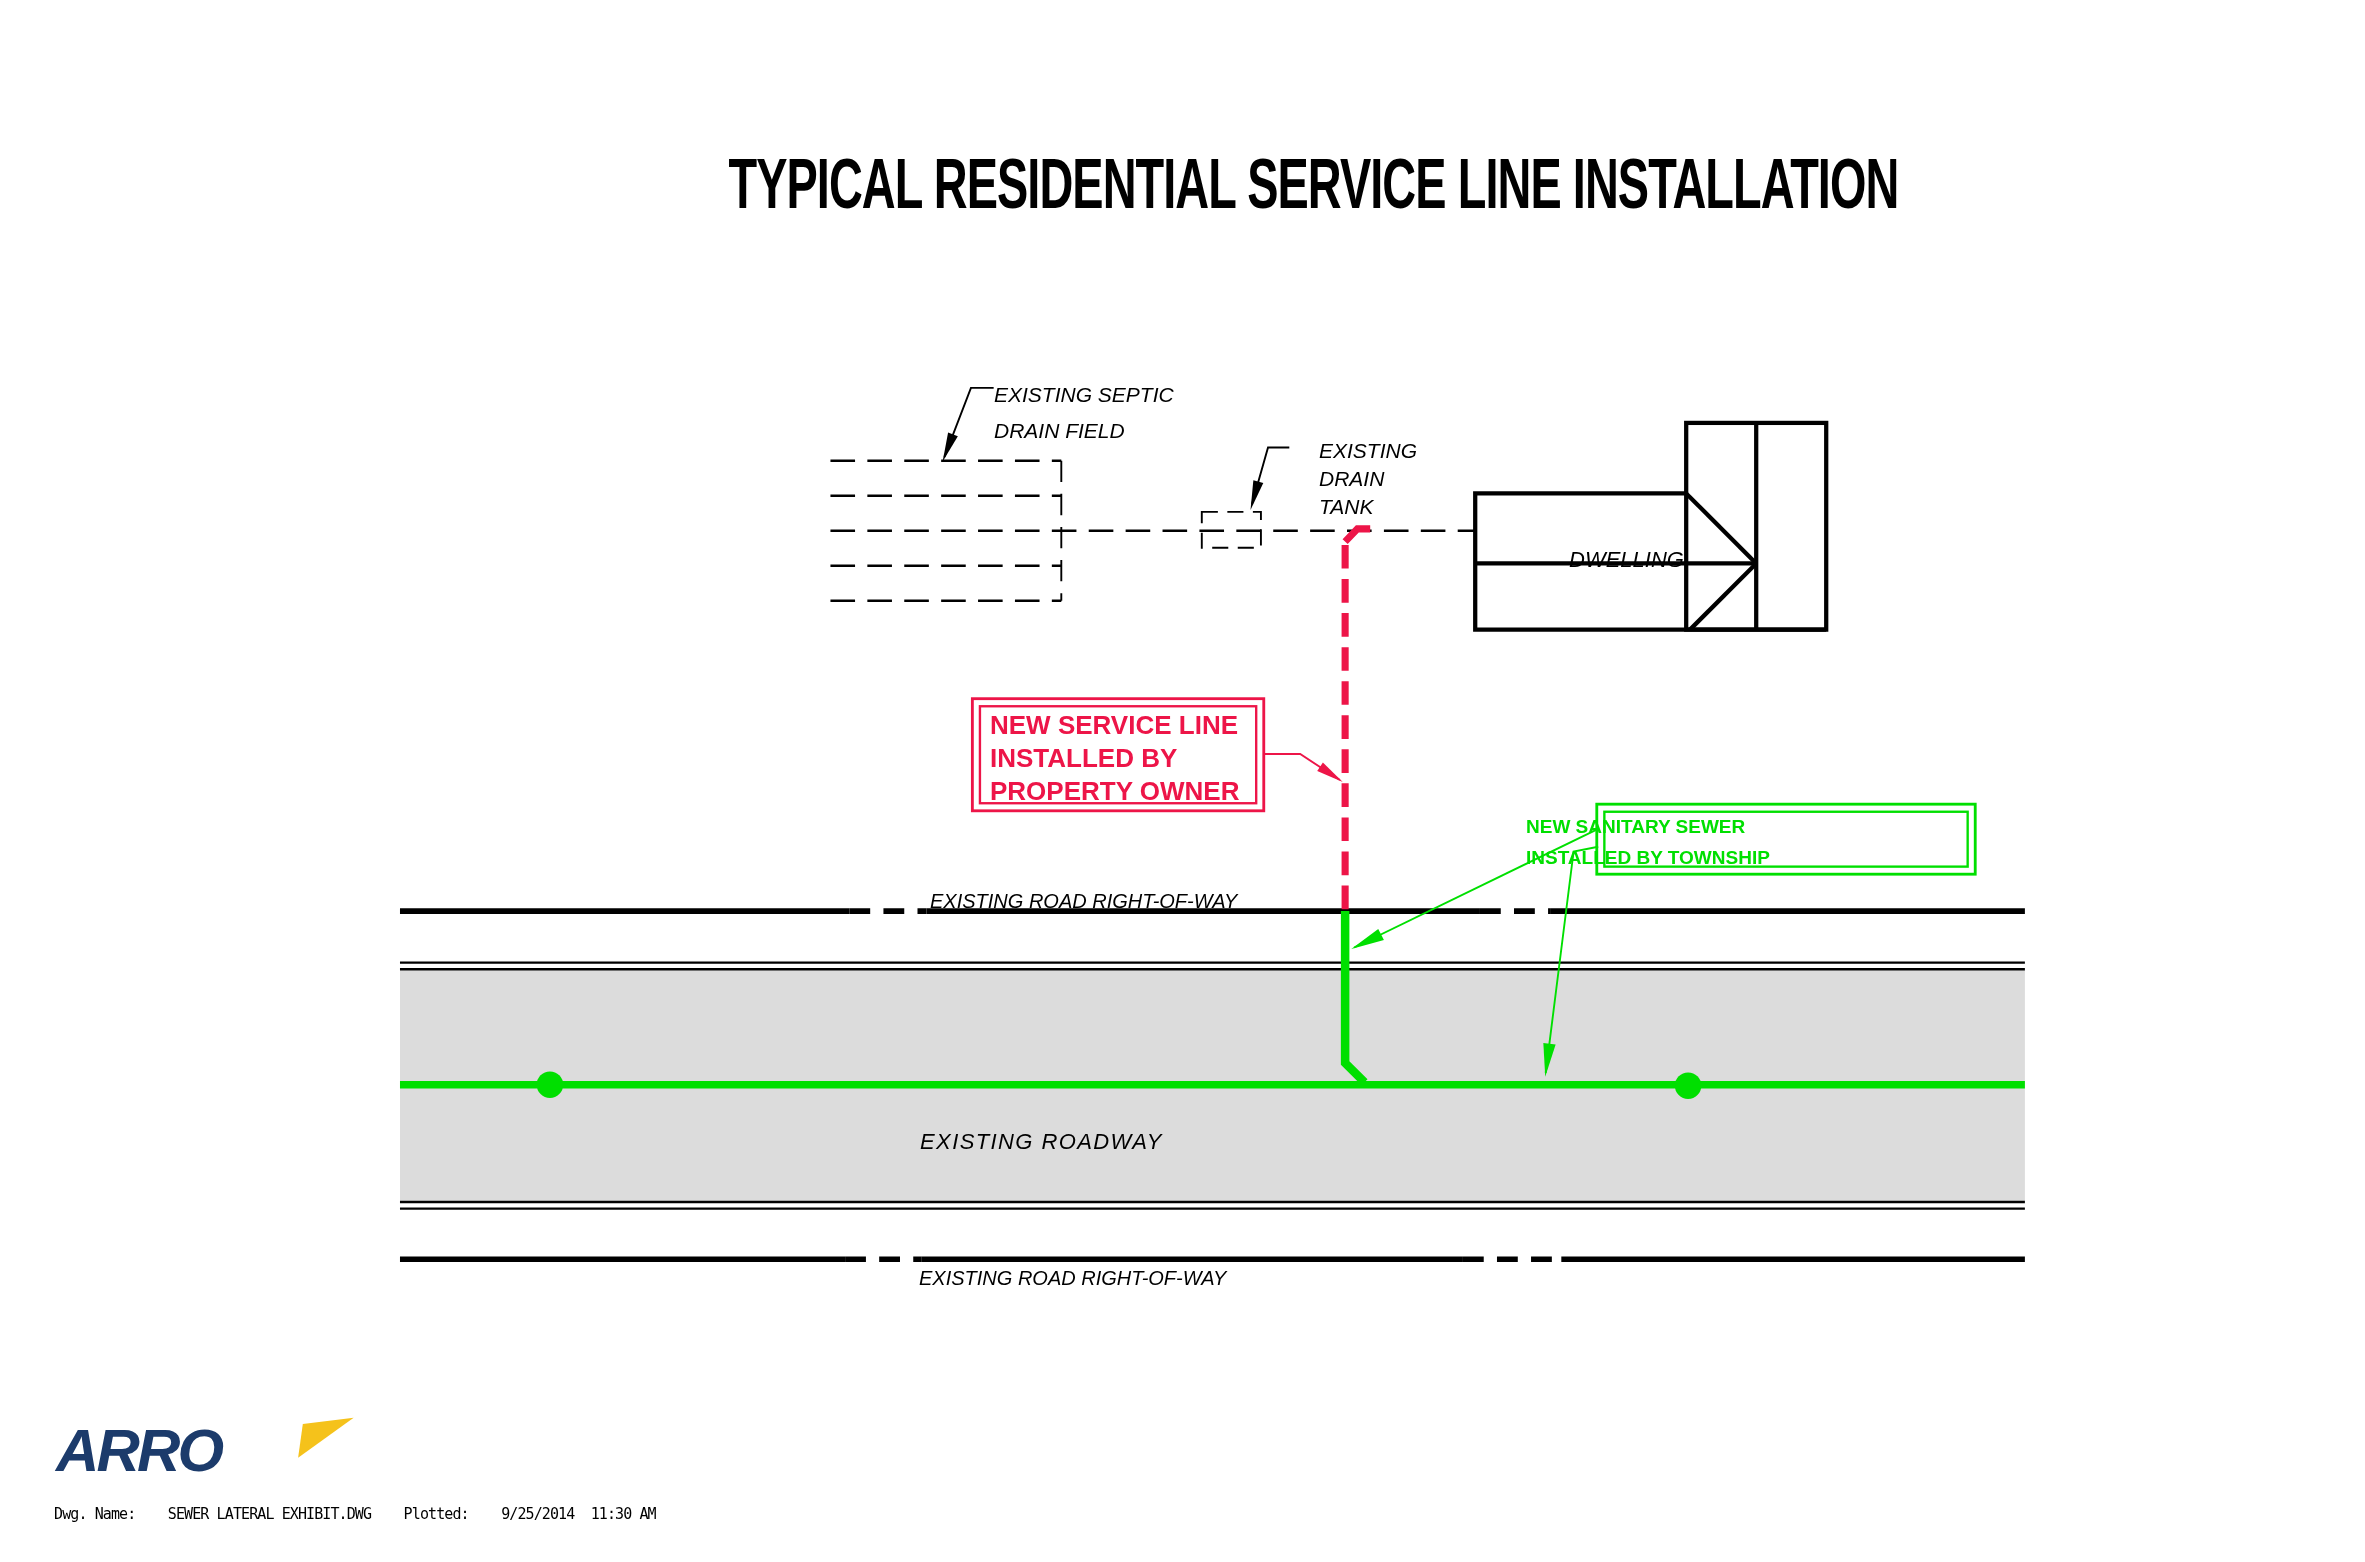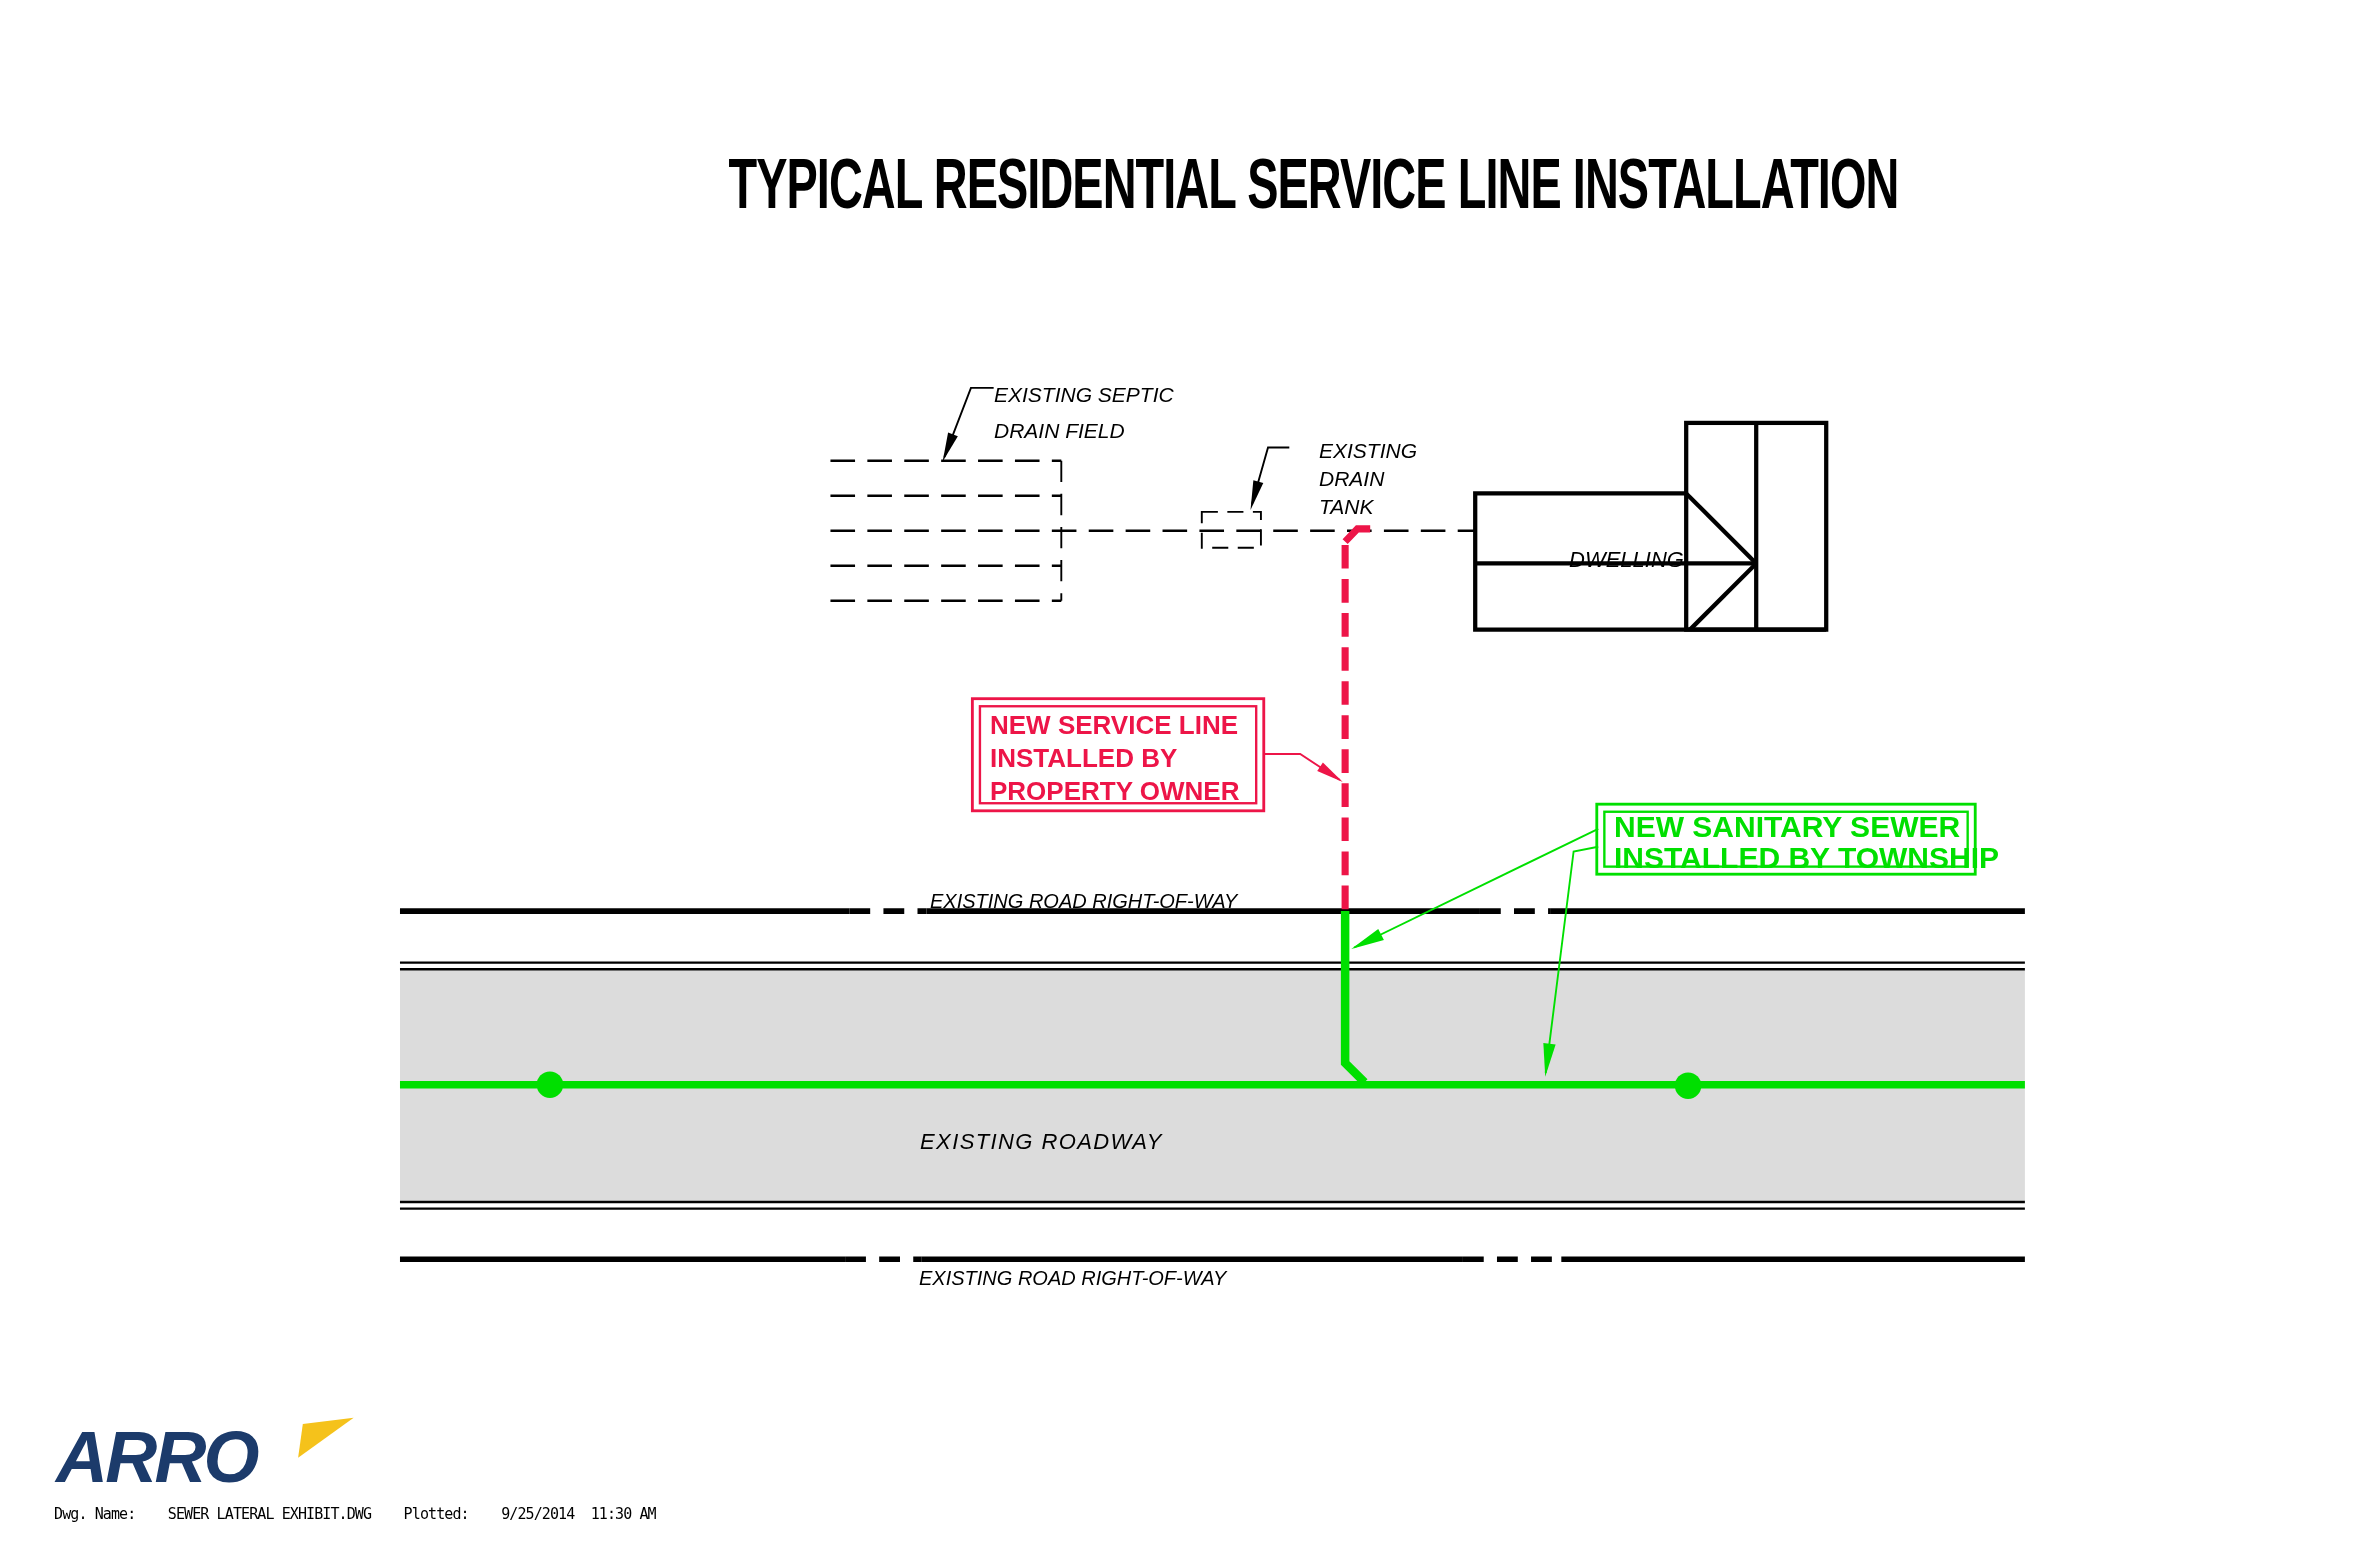--- a/index.html
+++ b/index.html
@@ -23,27 +23,27 @@
   }
   .cadlabel{font-style:italic;font-size:21px;line-height:29px;white-space:nowrap;}
   .drainfield-label{left:994px;top:377px;line-height:36px;}
   .tank-label{left:1291px;top:437px;line-height:28px;margin-left:28px;}
   .dwelling-label{left:1569px;top:545px;font-size:22px;}
   .row-label-top{left:930px;top:887px;font-size:20px;}
   .roadway-label{left:920px;top:1127px;font-size:22px;letter-spacing:1.4px;text-align:right;}
   .row-label-bottom{left:919px;top:1264px;font-size:20px;}
   .callout-text{font-weight:bold;white-space:nowrap;}
   .service-callout-text{left:990px;top:709px;font-size:26px;line-height:33px;color:var(--service-line-red);}
-  .sewer-callout-text{left:1614px;top:811px;font-size:30px;line-height:31px;color:var(--sewer-green);}
+  .sewer-callout-text{left:1526px;top:811px;font-size:19px;line-height:31px;color:var(--sewer-green);}
   .footer-text{
     left:54px;top:1505px;font-family:"DejaVu Sans Mono", monospace;
     font-size:15px;letter-spacing:-0.9px;white-space:pre;color:#000;
   }
   .logo-text{
-    left:56px;top:1416px;font-size:72px;font-weight:bold;font-style:italic;
+    left:56px;top:1416px;font-size:60px;font-weight:bold;font-style:italic;
     letter-spacing:-2.8px;color:var(--logo-navy);white-space:nowrap;z-index:2;
   }
   .logo-flag-svg{position:absolute;left:284px;top:1412px;z-index:3;}
   
   .blk{stroke:#000;fill:none;}
   .red{stroke:var(--service-line-red);fill:none;}
   .grn{stroke:var(--sewer-green);fill:none;}
   .redfill{fill:var(--service-line-red);stroke:none;}
   .grnfill{fill:var(--sewer-green);stroke:none;}
   .blkfill{fill:#000;stroke:none;}

